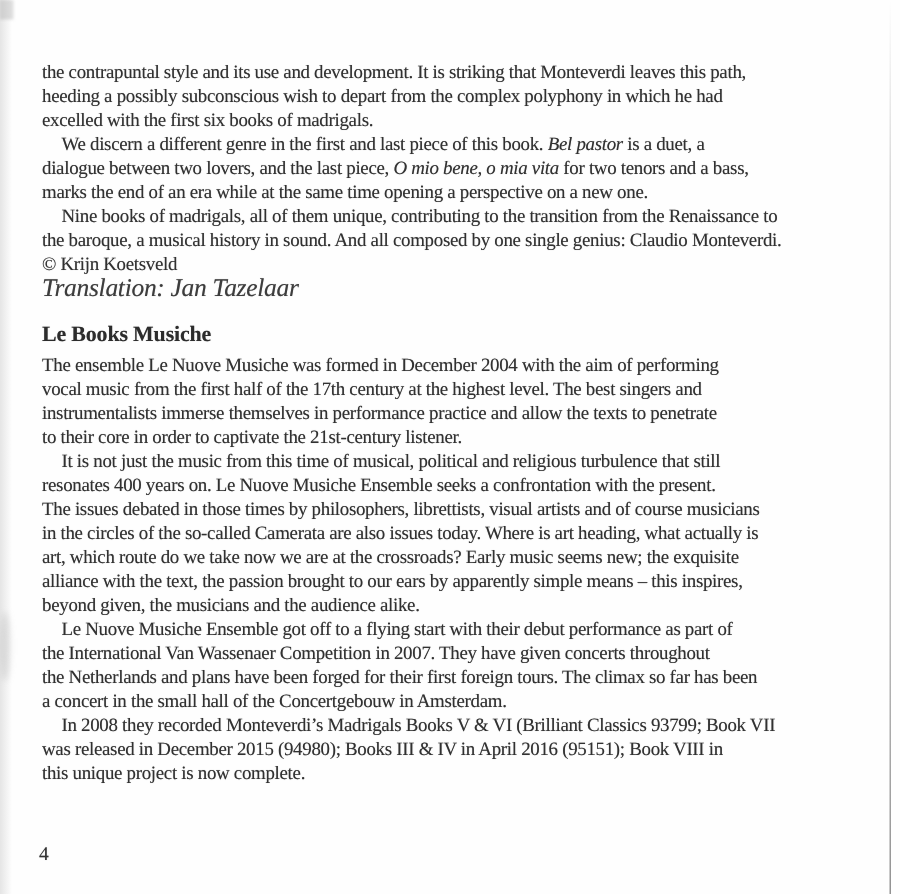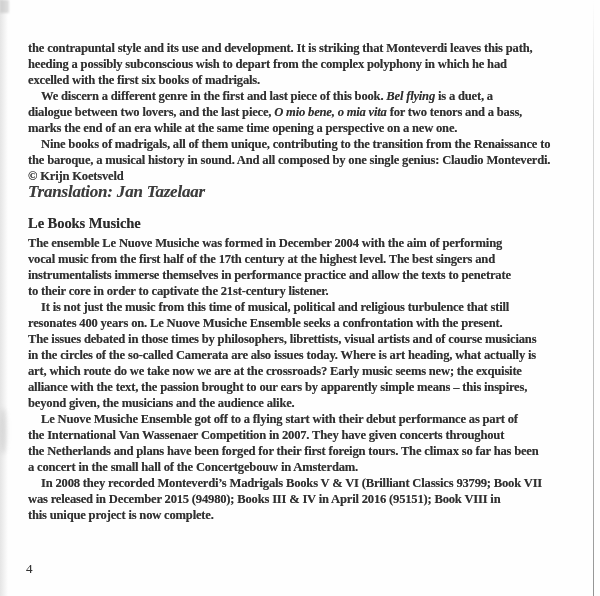--- a/index.html
+++ b/index.html
@@ -58,21 +58,20 @@
     left: 28px;
     top: 40px;
     width: 558px;
     font-size: 12.6px;
     line-height: 16px;
     letter-spacing: -0.2px;
     text-shadow: 0 0 0.5px rgba(70,70,70,0.55);
   }
   .content .line {
     white-space: nowrap;
-    font-weight: bold;
   }
   .para.indent .line:first-child {
     padding-left: 13px;
   }
   .para.translation {
     font-size: 17px;
     color: #3d3d3d;
   }
   em { font-style: italic; }
   .section + .section { margin-top: 13px; }
@@ -104,21 +103,21 @@
   <div class="scan-line-right"></div>
 
   <main class="content" id="content">
       <section class="section">
         <div class="para">
           <div class="line"><span>the contrapuntal style and its use and development. It is striking that Monteverdi leaves this path,</span></div>
           <div class="line"><span>heeding a possibly subconscious wish to depart from the complex polyphony in which he had</span></div>
           <div class="line"><span>excelled with the first six books of madrigals.</span></div>
         </div>
         <div class="para indent">
-          <div class="line"><span>We discern a different genre in the first and last piece of this book. </span><em>Bel flying</em><span> is a duet, a</span></div>
+          <div class="line"><span>We discern a different genre in the first and last piece of this book. </span><em>Bel pastor</em><span> is a duet, a</span></div>
           <div class="line"><span>dialogue between two lovers, and the last piece, </span><em>O mio bene, o mia vita</em><span> for two tenors and a bass,</span></div>
           <div class="line"><span>marks the end of an era while at the same time opening a perspective on a new one.</span></div>
         </div>
         <div class="para indent">
           <div class="line"><span>Nine books of madrigals, all of them unique, contributing to the transition from the Renaissance to</span></div>
           <div class="line"><span>the baroque, a musical history in sound. And all composed by one single genius: Claudio Monteverdi.</span></div>
         </div>
         <div class="para">
           <div class="line"><span>© Krijn Koetsveld</span></div>
         </div>

